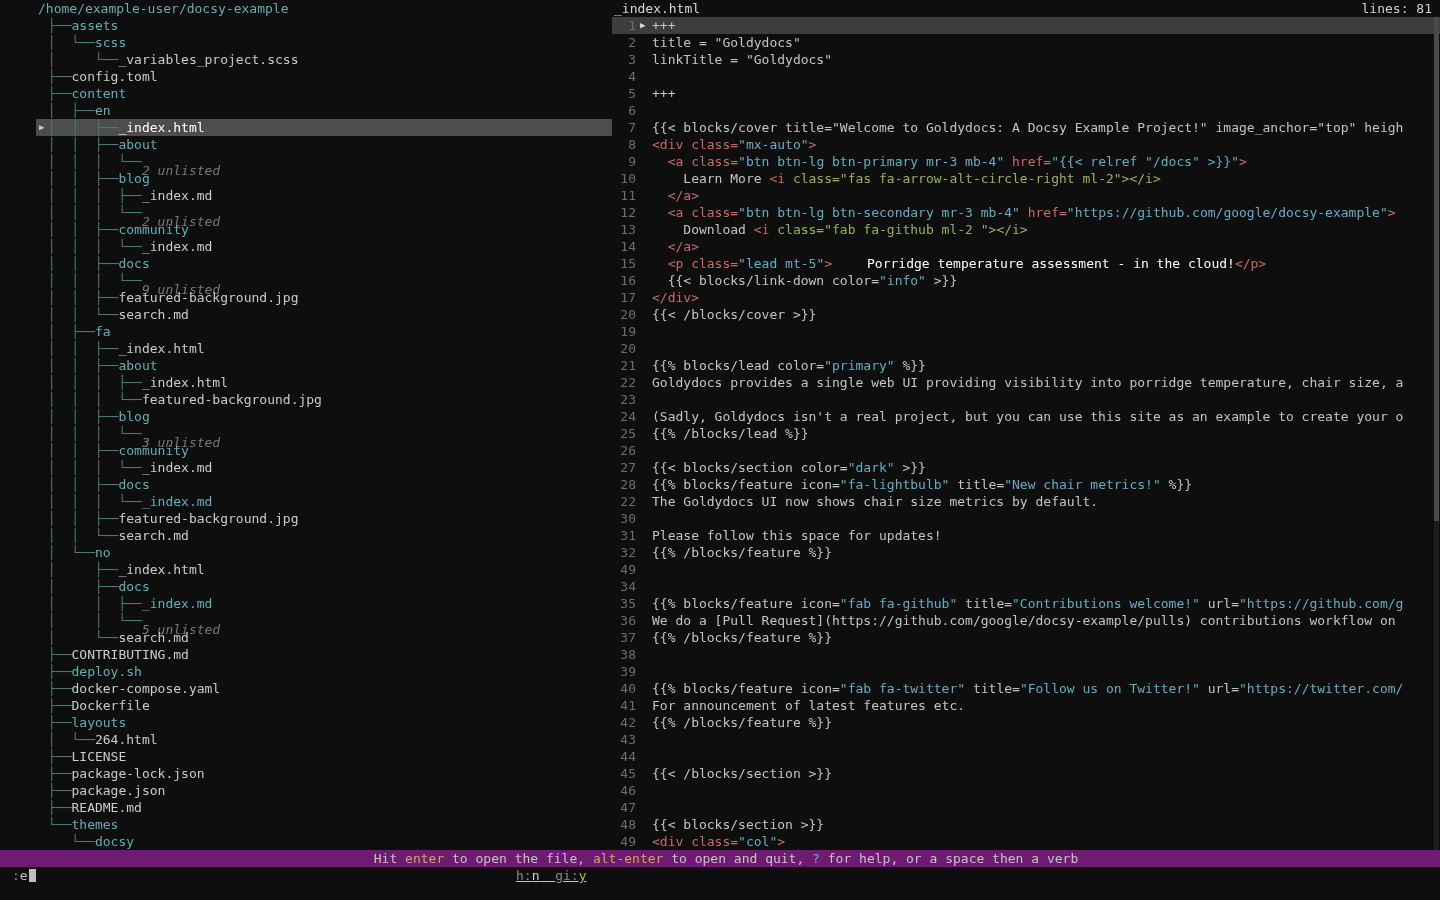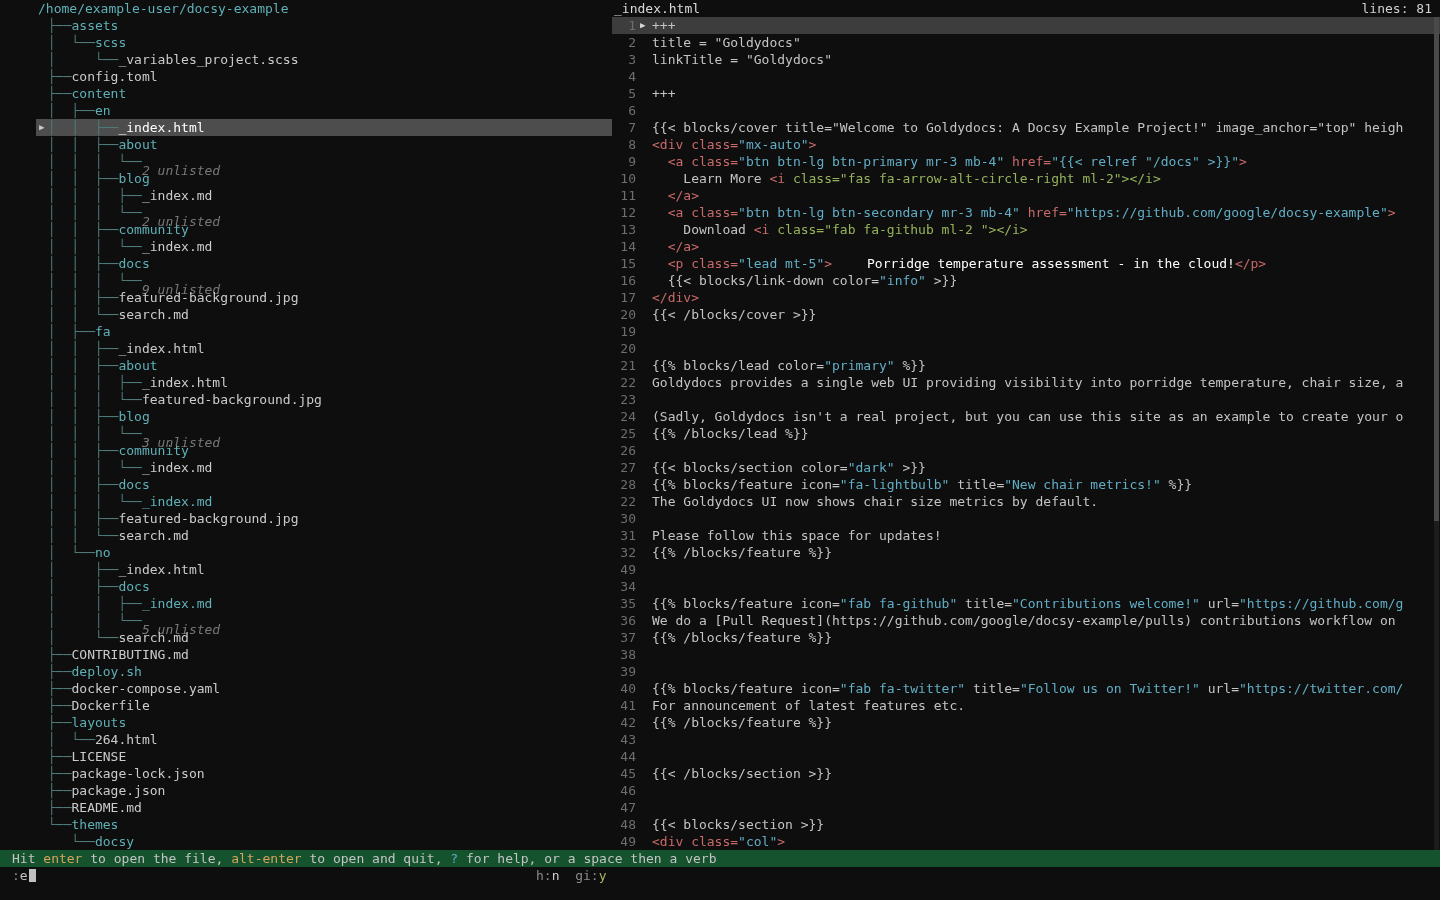--- a/index.html
+++ b/index.html
@@ -58,39 +58,39 @@
   .seg-org { color:#ffffff;margin-left:35px; }
 
   .scrollbar-track {
     position:absolute; right:1px; top:17px; width:5px; height:833px; background:#1d1d1d;
   }
   .scrollbar-thumb { position:absolute; left:0; top:0; width:5px; height:504px; background:#4a4a4a; }
 
   
   .status-bar {
     position:absolute; left:0; top:850px; width:1440px; height:17px;
-    background:#14532d; line-height:17px; padding-left:12px; white-space:pre; color:#e0e0e0;
+    background:#701a75; line-height:17px; padding-left:12px; white-space:pre; color:#e0e0e0;text-align:center;
   }
   .seg-key { color:#d6a35c; }
   .seg-help { color:#62aec6; }
 
   
   .input-line {
     position:absolute; left:0; top:867px; width:1440px; height:17px;
     line-height:17px; background:#0e0e0e; white-space:pre;
   }
   .prompt { position:absolute; left:12px; top:0; }
   .seg-dim { color:#8a8a8a; }
   .seg-flagn { color:#cccccc; }
   .seg-flagy { color:#a8b665; }
   .cursor-block {
     display:inline-block; width:7px; height:13px; background:#c0c0c0;
     vertical-align:-2px; margin-left:1px;
   }
-  .flags { position:absolute; left:536px; top:0; }
+  .flags { position:absolute; left:516px; top:0;text-decoration:underline; }
 </style>
 </head>
 <body>
 
 <div class="screen">
 
   <div class="left-panel">
     <div class="root-path">/home/example-user/docsy-example</div>
     <div>
         <div class="tree-row"><span class="arrow"></span><span class="prefix">├──</span><span class="name dir">assets</span></div>

